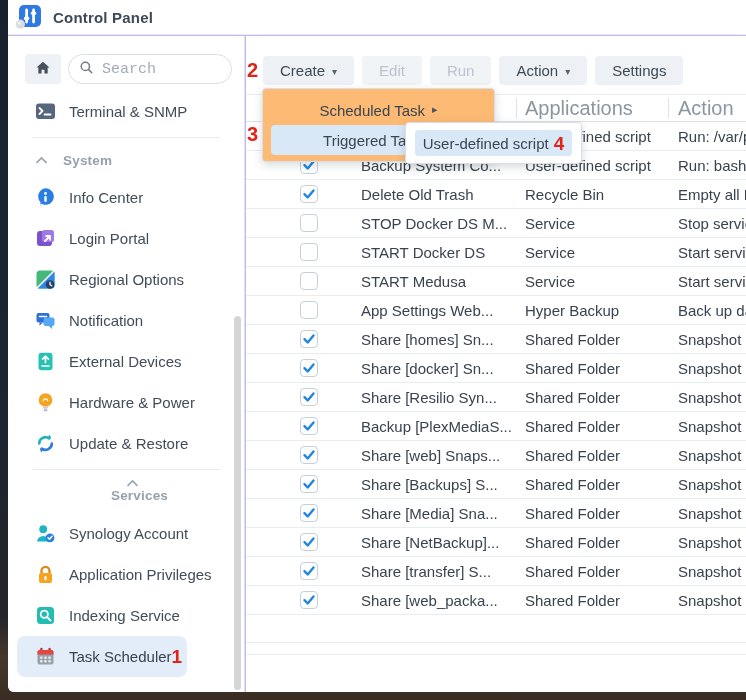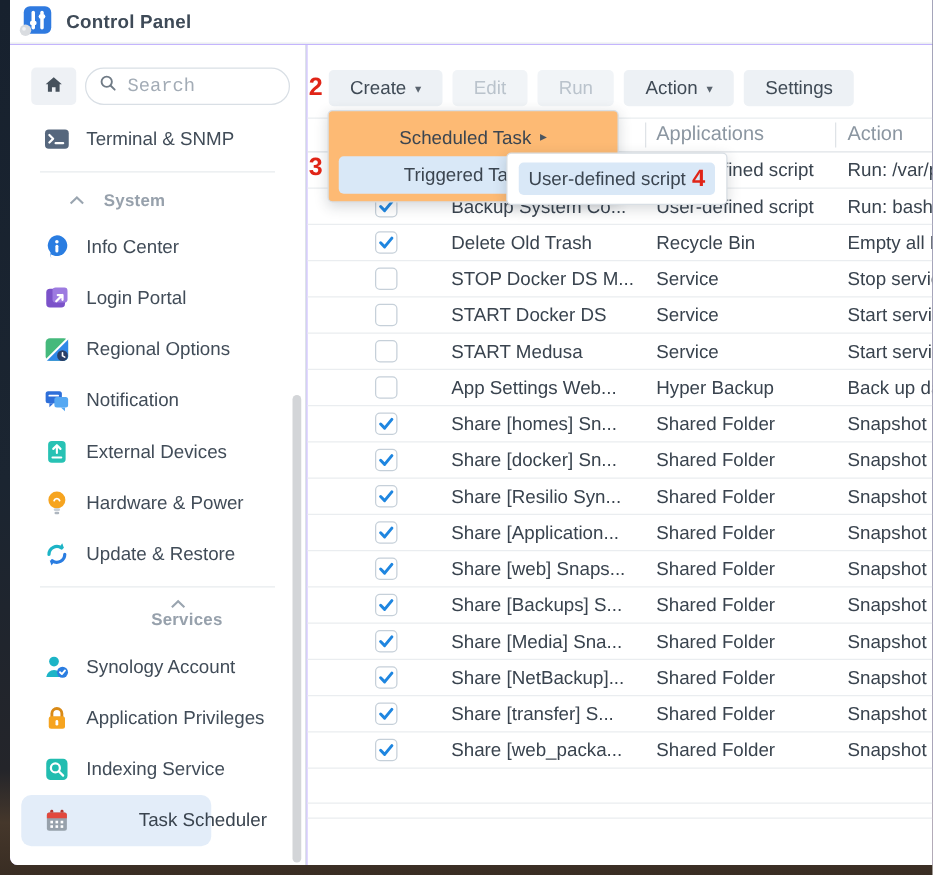--- a/index.html
+++ b/index.html
@@ -26,39 +26,39 @@
   .home-btn svg { width:18px; height:18px; }
   .searchbox { width:164px; height:30px; border:1px solid #d9dfe5; border-radius:15px; display:flex; align-items:center; padding:0 10px; background:#fff; }
   .searchbox svg { width:15px; height:15px; margin-right:8px; flex:none; }
   .searchbox input { border:none; outline:none; width:110px; font-size:15px; color:#42505c; font-family:Liberation Mono, monospace; background:transparent; }
   .searchbox input::placeholder { color:#a3acb6; }
   .sb-nav { padding-top:7px; }
   .sb-item { height:41px; display:flex; align-items:center; padding-left:27px; cursor:pointer; position:relative; }
   .sb-item .sb-icon { width:21px; height:21px; flex:none; margin-right:13px; }
   .sb-item .sb-icon svg { width:21px; height:21px; display:block; }
   .sb-item .sb-label { font-size:15px; color:#414c58; white-space:nowrap; }
-  .sb-item.sel { background:#e3edf9; border-radius:8px; margin:0 1px 0 9px; width:152px; padding-left:18px;gap:42px; }
+  .sb-item.sel { background:#e3edf9; border-radius:8px; margin:0 1px 0 9px; width:170px; padding-left:18px; }
   .sb-item.sel .sb-label { color:#39434e; }
-  .sb-group { height:34px; display:flex; align-items:center; padding-left:47px; cursor:pointer; }
+  .sb-group { height:34px; display:flex; align-items:center; padding-left:27px; cursor:pointer; }
   .sb-group[data-name="sidebar-group-services"] { margin-top:9px;flex-direction:column; }
   .sb-group .chev { width:13px; height:9px; margin-right:15px; }
   .sb-group .chev svg { display:block; }
   .sb-group .sb-group-label { font-size:13.5px; font-weight:bold; color:#97a1ac; letter-spacing:.2px; }
   .sb-div { border-top:1px solid #e7ebee; margin:5px 24px; }
   .sb-scrollbar { position:absolute; right:3px; top:280px; bottom:2px; width:7px; border-radius:4px; background:#d3d5d8; }
 
   
   .content { position:absolute; left:238px; top:36px; right:0; bottom:0; background:#fff; }
   .toolbar { padding:20px 0 0 17px; display:flex; gap:8px; }
   .tb-btn { height:29px; background:#edf1f5; border:none; border-radius:4px; font-size:15px; color:#3f4a55;
             font-family:"Liberation Sans", sans-serif; padding:0 17px; display:flex; align-items:center; gap:7px; cursor:pointer; }
   .tb-btn .caret { font-size:10px; color:#5a646e; line-height:1; transform:translateY(1px); }
   .tb-btn.disabled { color:#bac3cc; background:#f1f4f7; cursor:default; }
 
-  .thead { margin-top:9px; height:28px; display:flex; align-items:center; border-top:1px solid #e9edf0; border-bottom:1px solid #dfe3e7; position:relative; font-size:16px; color:#8b96a1; }
+  .thead { margin-top:9px; height:28px; display:flex; align-items:center; border-top:1px solid #e9edf0; border-bottom:1px solid #dfe3e7; position:relative; font-size:20px; color:#8b96a1; }
   .thead .sp { width:270px; flex:none; }
   .thead .th-app { width:152px; flex:none; padding-left:9px; }
   .thead .th-action { padding-left:10px; white-space:nowrap; }
   .thead .vdiv { position:absolute; top:3px; bottom:3px; width:1px; background:#dfe3e7; }
   .thead .vdiv.d1 { left:270px; }
   .thead .vdiv.d2 { left:422px; }
 
   .trow { height:29px; display:flex; align-items:center; border-bottom:1px solid #eaedf0; cursor:pointer; font-size:15px; color:#39434e; }
   .col-check { width:115px; flex:none; display:flex; }
   .checkbox { width:18px; height:18px; margin-left:54px; border:1px solid #c6d0d9; border-radius:4px; background:#fff; display:flex; align-items:center; justify-content:center; cursor:pointer; }
@@ -412,21 +412,21 @@
     <span class="col-action" data-name="cell-action">Snapshot</span>
   </div>
         <div class="trow" data-name="table-row">
     <span class="col-check">
             <span class="checkbox" data-name="row-checkbox">
               <svg viewBox="0 0 14 14" fill="none">
                 <path d="M2.5 7.2l3.2 3.3 5.8-7" stroke="#1f86e0" stroke-width="2.4" stroke-linecap="round" stroke-linejoin="round"></path>
               </svg>
             </span>
           </span>
-    <span class="col-name" data-name="cell-task-name">Share [Application...</span>
+    <span class="col-name" data-name="cell-task-name">Backup [PlexMediaS...</span>
     <span class="col-app" data-name="cell-application">Shared Folder</span>
     <span class="col-action" data-name="cell-action">Snapshot</span>
   </div>
         <div class="trow" data-name="table-row">
     <span class="col-check">
             <span class="checkbox" data-name="row-checkbox">
               <svg viewBox="0 0 14 14" fill="none">
                 <path d="M2.5 7.2l3.2 3.3 5.8-7" stroke="#1f86e0" stroke-width="2.4" stroke-linecap="round" stroke-linejoin="round"></path>
               </svg>
             </span>

